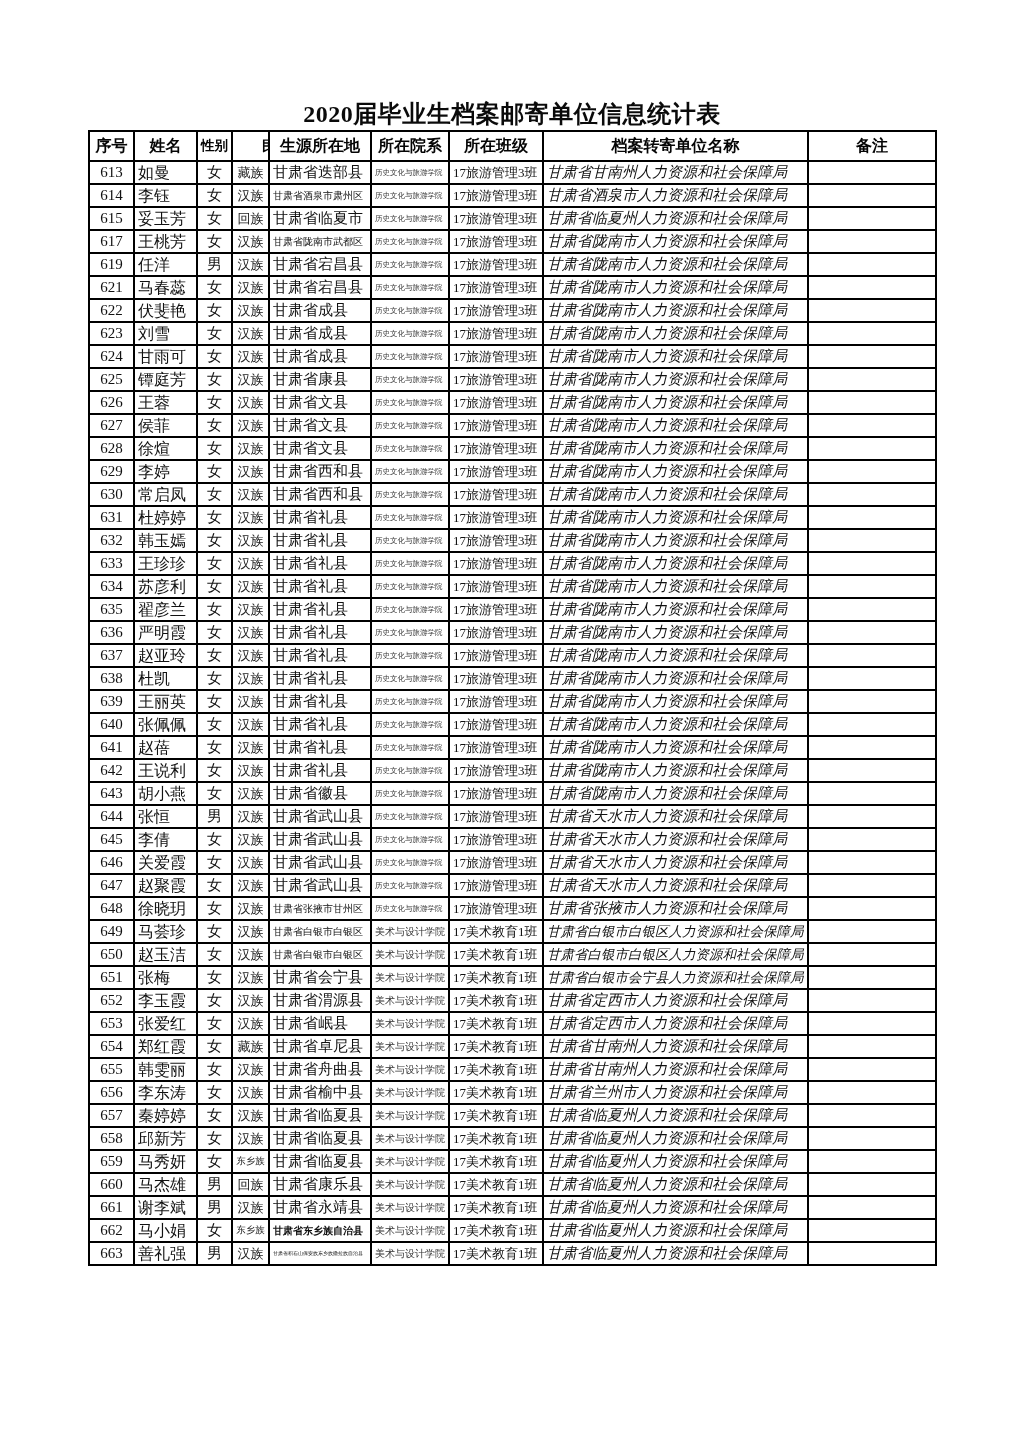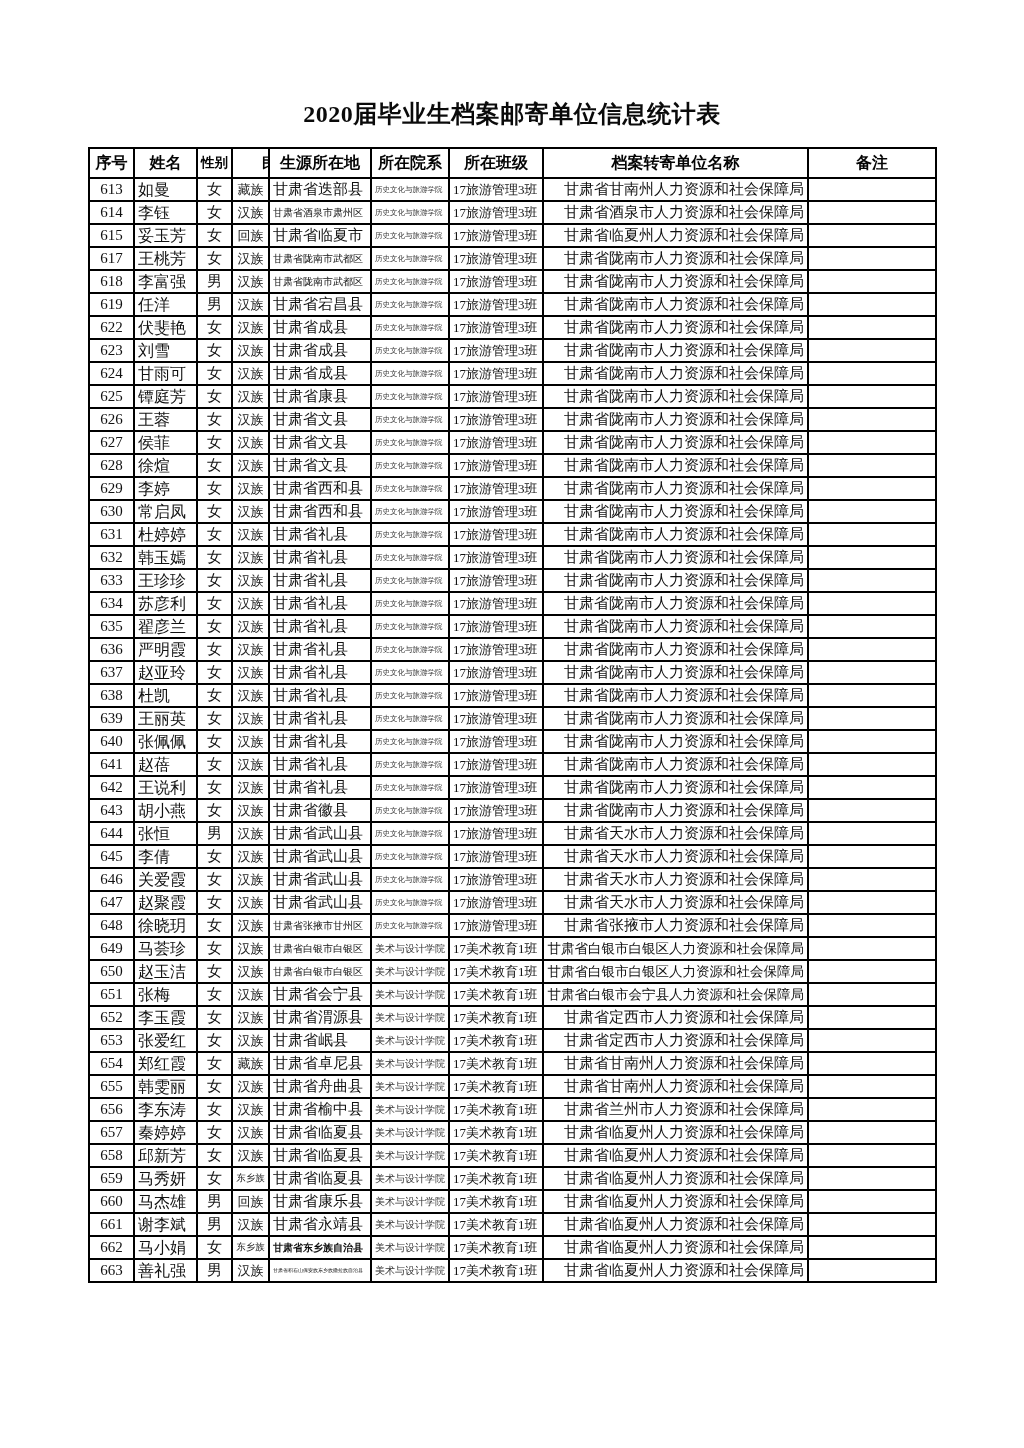--- a/index.html
+++ b/index.html
@@ -19,21 +19,21 @@
     width: 100%;
     text-align: center;
     font-size: 24px;
     font-weight: bold;
     letter-spacing: 0.5px;
     color: #0a0a0a;
   }
   table.archive-table {
     position: absolute;
     left: 88px;
-    top: 147px;
+    top: 130px;
     width: 847px;
     border-collapse: collapse;
     table-layout: fixed;
   }
   .archive-table th, .archive-table td {
     border: 2px solid #000;
     white-space: nowrap;
     overflow: hidden;
     padding: 0 3px;
     height: 23px;
@@ -58,21 +58,21 @@
   col.c-unit    { width: 265px; }
   col.c-remark  { width: 128px; }
 
   td.c-serial { text-align: center; font-size: 15px; }
   td.c-name   { text-align: left;   font-size: 16px; }
   td.c-gender { text-align: center; font-size: 15px; }
   td.c-ethnic { text-align: center; font-size: 13px; color: #222; }
   td.c-origin { text-align: left;   font-size: 15px; }
   td.c-dept   { text-align: left; font-size: 11px; color: #333; }
   td.c-class  { text-align: left;   font-size: 14px; }
-  td.c-unit   { text-align: right;   font-size: 15px; }
+  td.c-unit   { text-align: left;   font-size: 15px; font-style: italic; }
   td.c-remark { text-align: left;   font-size: 14px; }
 </style>
 </head>
 <body>
 
 <div class="page">
 
   <div class="doc-title">2020届毕业生档案邮寄单位信息统计表</div>
 
   <table class="archive-table">
@@ -139,34 +139,34 @@
           <td class="c-name">王桃芳</td>
           <td class="c-gender">女</td>
           <td class="c-ethnic">汉族</td>
           <td class="c-origin" style="font-size: 10px;">甘肃省陇南市武都区</td>
           <td class="c-dept" style="font-size: 7.5px;">历史文化与旅游学院</td>
           <td class="c-class" style="font-size: 13px;">17旅游管理3班</td>
           <td class="c-unit">甘肃省陇南市人力资源和社会保障局</td>
           <td class="c-remark"></td>
         </tr>
         <tr>
-          <td class="c-serial">618</td>
-          <td class="c-name">李富强</td>
-          <td class="c-gender">男</td>
-          <td class="c-ethnic">汉族</td>
-          <td class="c-origin" style="font-size: 10px;">甘肃省陇南市武都区</td>
-          <td class="c-dept" style="font-size: 7.5px;">历史文化与旅游学院</td>
-          <td class="c-class" style="font-size: 13px;">17旅游管理3班</td>
-          <td class="c-unit">甘肃省陇南市人力资源和社会保障局</td>
-          <td class="c-remark"></td>
-        </tr>
-        <tr>
           <td class="c-serial">619</td>
           <td class="c-name">任洋</td>
           <td class="c-gender">男</td>
+          <td class="c-ethnic">汉族</td>
+          <td class="c-origin">甘肃省宕昌县</td>
+          <td class="c-dept" style="font-size: 7.5px;">历史文化与旅游学院</td>
+          <td class="c-class" style="font-size: 13px;">17旅游管理3班</td>
+          <td class="c-unit">甘肃省陇南市人力资源和社会保障局</td>
+          <td class="c-remark"></td>
+        </tr>
+        <tr>
+          <td class="c-serial">621</td>
+          <td class="c-name">马春蕊</td>
+          <td class="c-gender">女</td>
           <td class="c-ethnic">汉族</td>
           <td class="c-origin">甘肃省宕昌县</td>
           <td class="c-dept" style="font-size: 7.5px;">历史文化与旅游学院</td>
           <td class="c-class" style="font-size: 13px;">17旅游管理3班</td>
           <td class="c-unit">甘肃省陇南市人力资源和社会保障局</td>
           <td class="c-remark"></td>
         </tr>
         <tr>
           <td class="c-serial">622</td>
           <td class="c-name">伏斐艳</td>

